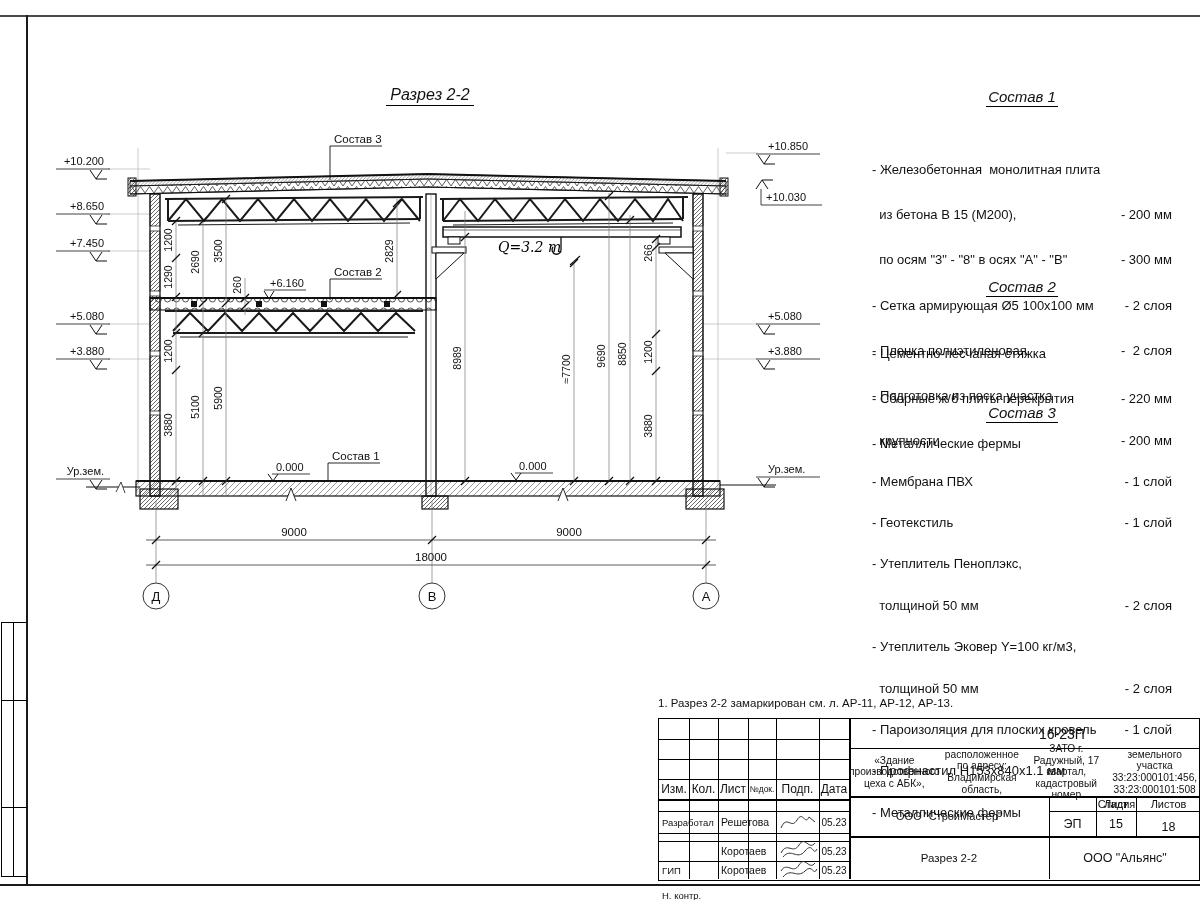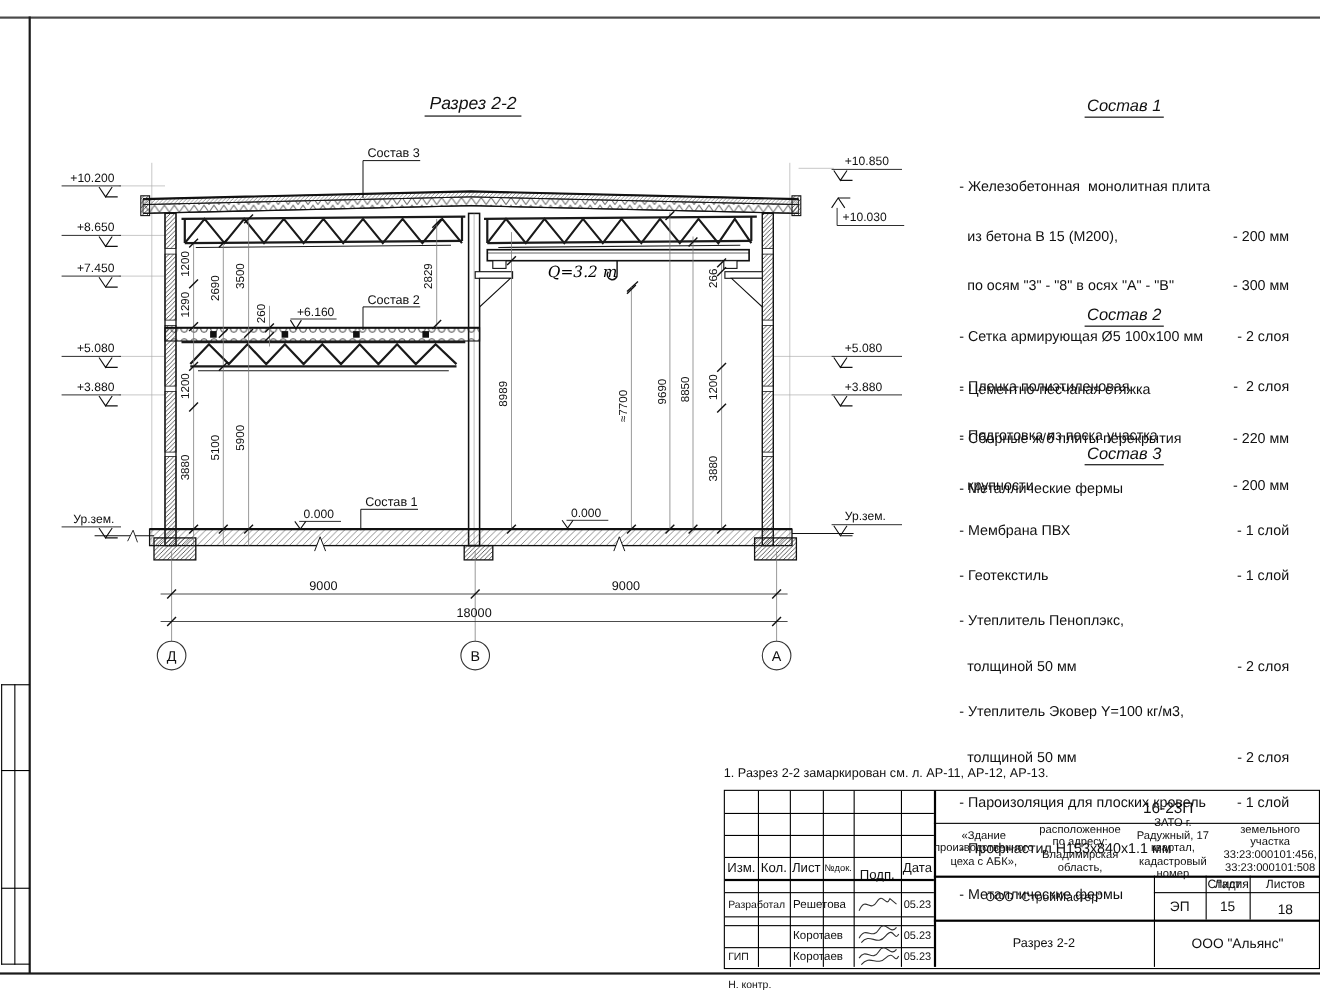--- a/index.html
+++ b/index.html
@@ -393,21 +393,21 @@
   <div class="hl" style="left:0;top:142px;width:190px;"></div>
   <div class="hl" style="left:190px;top:29px;width:352px;"></div>
   <div class="hl" style="left:190px;top:77px;width:352px;height:1.6px;"></div>
   <div class="hl" style="left:390px;top:92px;width:152px;"></div>
   <div class="hl" style="left:190px;top:117px;width:352px;height:1.6px;"></div>
 
   <div class="cell" style="left:0;top:60px;width:30px;height:20px;font-size:12px;">Изм.</div>
   <div class="cell" style="left:30px;top:60px;width:29px;height:20px;font-size:12px;">Кол.</div>
   <div class="cell" style="left:59px;top:60px;width:30px;height:20px;font-size:12px;">Лист</div>
   <div class="cell" style="left:89px;top:60px;width:28px;height:20px;font-size:8.5px;">№док.</div>
-  <div class="cell" style="left:117px;top:60px;width:43px;height:32px;font-size:12px;">Подп.</div>
+  <div class="cell" style="left:117px;top:60px;width:43px;height:20px;font-size:12px;">Подп.</div>
   <div class="cell" style="left:160px;top:60px;width:30px;height:20px;font-size:12px;">Дата</div>
 
   <div class="lcell" style="left:3px;top:92px;width:55px;height:22px;font-size:9.5px;">Разработал</div>
   <div class="lcell" style="left:62px;top:92px;width:54px;height:22px;font-size:10.5px;">Решетова</div>
   <div class="cell" style="left:160px;top:92px;width:30px;height:22px;font-size:10px;">05.23</div>
   <div class="lcell" style="left:3px;top:122px;width:55px;height:20px;font-size:9.5px;margin-top:44px;">Н. контр.</div>
   <div class="lcell" style="left:62px;top:122px;width:54px;height:20px;font-size:10.5px;">Коротаев</div>
   <div class="cell" style="left:160px;top:122px;width:30px;height:20px;font-size:10px;">05.23</div>
   <div class="lcell" style="left:3px;top:142px;width:55px;height:18px;font-size:9.5px;">ГИП</div>
   <div class="lcell" style="left:62px;top:142px;width:54px;height:18px;font-size:10.5px;">Коротаев</div>

